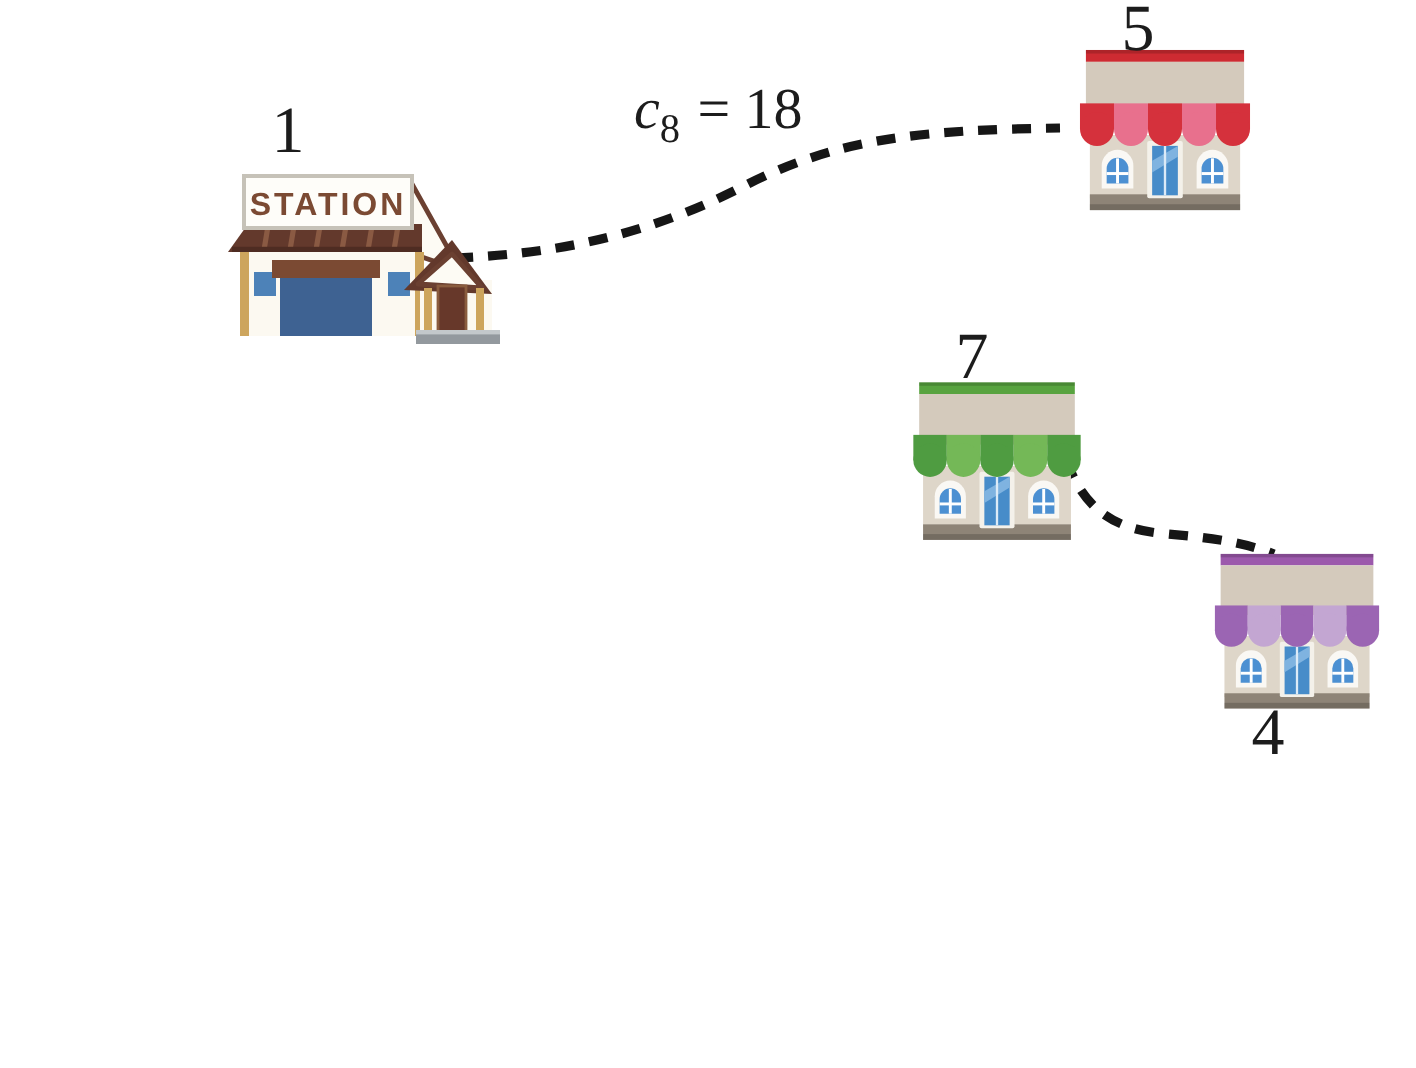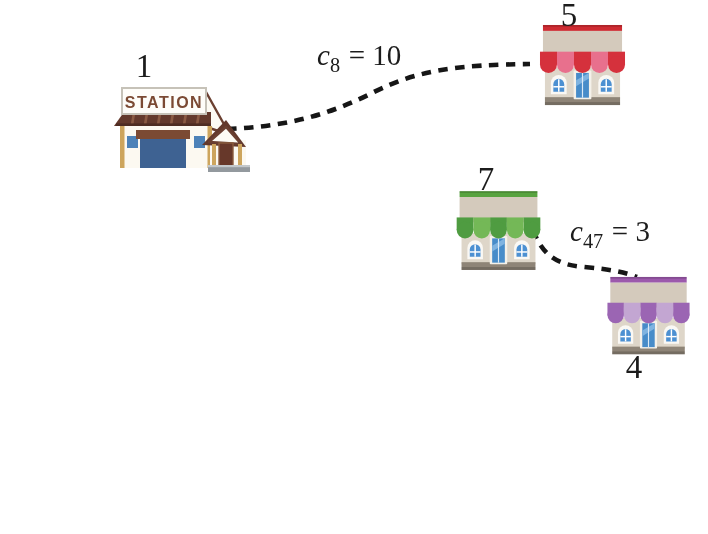--- a/index.html
+++ b/index.html
@@ -63,24 +63,21 @@
     <path class="edge" d="M227,129 C280,127 325,117 372,93 C419,69 460,65 530,64" stroke="#161616"></path>
     <path class="edge" d="M533,230 C542,254 556,265 584,267 C606,269 621,271 637,277" stroke="#161616"></path>
   </svg>
 
   <div class="node-label" style="left:124px;top:50px">1</div>
   <div class="node-label" style="left:549px;top:-1px">5</div>
   <div class="node-label" style="left:466px;top:163px">7</div>
   <div class="node-label" style="left:614px;top:351px">4</div>
 
   <div class="edge-label" style="left:317px;top:41px">
-    <span class="mvar">c</span><sub>8</sub><span class="mrest">= 10</span>
-  </div>
-  <div class="edge-label" style="left:570px;top:217px">
-    <span class="mvar">c</span><sub>47</sub><span class="mrest">= 3</span>
+    <span class="mvar">c</span><sub>8</sub><span class="mrest">= 18</span>
   </div>
 
   <div class="node" style="left:114px;top:80px">
     <svg width="136" height="92" viewBox="0 0 136 92">
       <polygon class="st-gable" points="72,40 92,12 116,55"></polygon>
       <polygon class="st-roof" points="0,46 10,32 97,32 97,46"></polygon>
       <g class="st-roof-line">
         <line x1="20" y1="33" x2="18" y2="45"></line>
           <line x1="33" y1="33" x2="31" y2="45"></line>
         <line x1="46" y1="33" x2="44" y2="45"></line>

